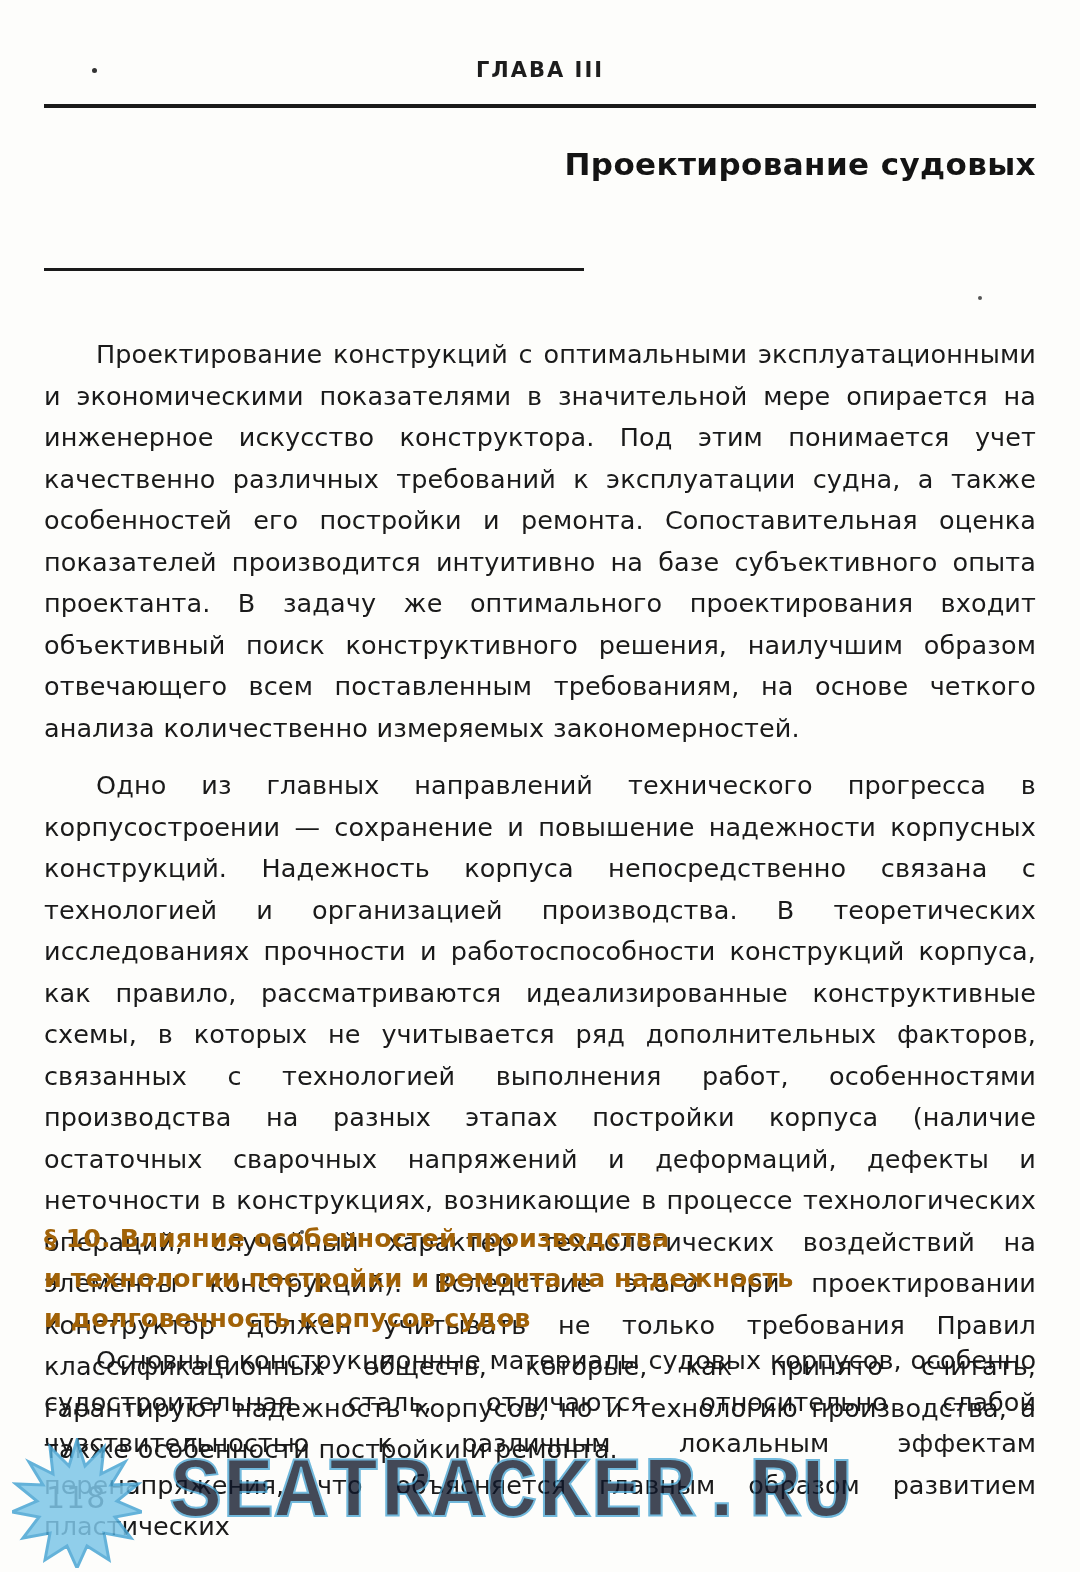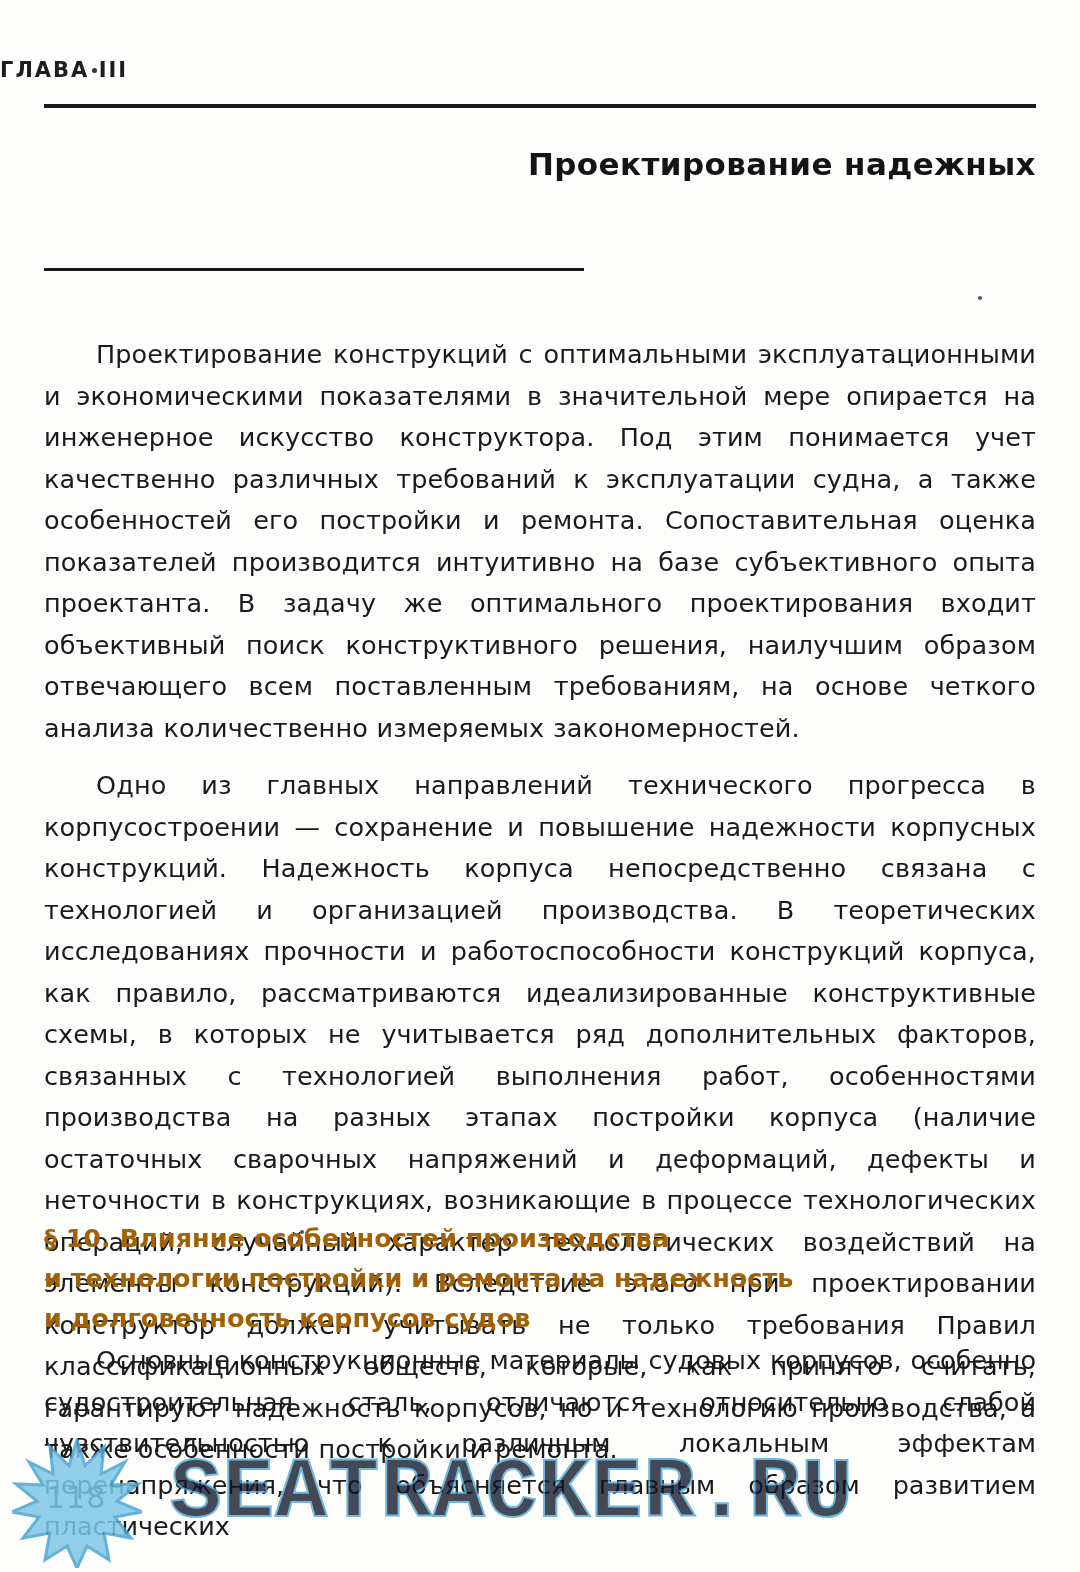--- a/index.html
+++ b/index.html
@@ -21,21 +21,21 @@
     inset: 0;
     background: #fdfdfb;
   }
 
   
   .running-head {
     position: absolute;
     top: 58px;
     left: 0;
     width: 1080px;
-    text-align: left;
+    text-align: center;
     font-size: 21px;
     letter-spacing: 2px;
     font-weight: 600;
     color: #1d1d1d;
   }
 
   .head-dot {
     position: absolute;
     top: 68px;
     left: 92px;
@@ -190,21 +190,21 @@
 
 <div class="page">
 
   <div class="head-dot"></div>
 
   <div class="running-head">ГЛАВА III</div>
 
   <div class="rule-top"></div>
 
   <div class="chapter-title">
-    <span class="line1">Проектирование надежных</span>
+    <span class="line1">Проектирование судовых</span>
   </div>
 
   <div class="rule-under-title"></div>
 
   <div class="dot-right"></div>
 
   <div class="body-text">
     <p class="para">Проектирование конструкций с оптимальными эксплуатационными и экономическими показателями в значительной мере опирается на инженерное искусство конструктора. Под этим понимается учет качественно различных требований к эксплуатации судна, а также особенностей его постройки и ремонта. Сопоставительная оценка показателей производится интуитивно на базе субъективного опыта проектанта. В задачу же оптимального проектирования входит объективный поиск конструктивного решения, наилучшим образом отвечающего всем поставленным требованиям, на основе четкого анализа количественно измеряемых закономерностей.</p>
     <p class="para">Одно из главных направлений технического прогресса в корпусостроении — сохранение и повышение надежности корпусных конструкций. Надежность корпуса непосредственно связана с технологией и организацией производства. В теоретических исследованиях прочности и работоспособности конструкций корпуса, как правило, рассматриваются идеализированные конструктивные схемы, в которых не учитывается ряд дополнительных факторов, связанных с технологией выполнения работ, особенностями производства на разных этапах постройки корпуса (наличие остаточных сварочных напряжений и деформаций, дефекты и неточности в конструкциях, возникающие в процессе технологических операций, случайный характер технологических воздействий на элементы конструкций). Вследствие этого при проектировании конструктор должен учитывать не только требования Правил классификационных обществ, которые, как принято считать, гарантируют надежность корпусов, но и технологию производства, а также особенности постройки и ремонта.</p>
   </div>

